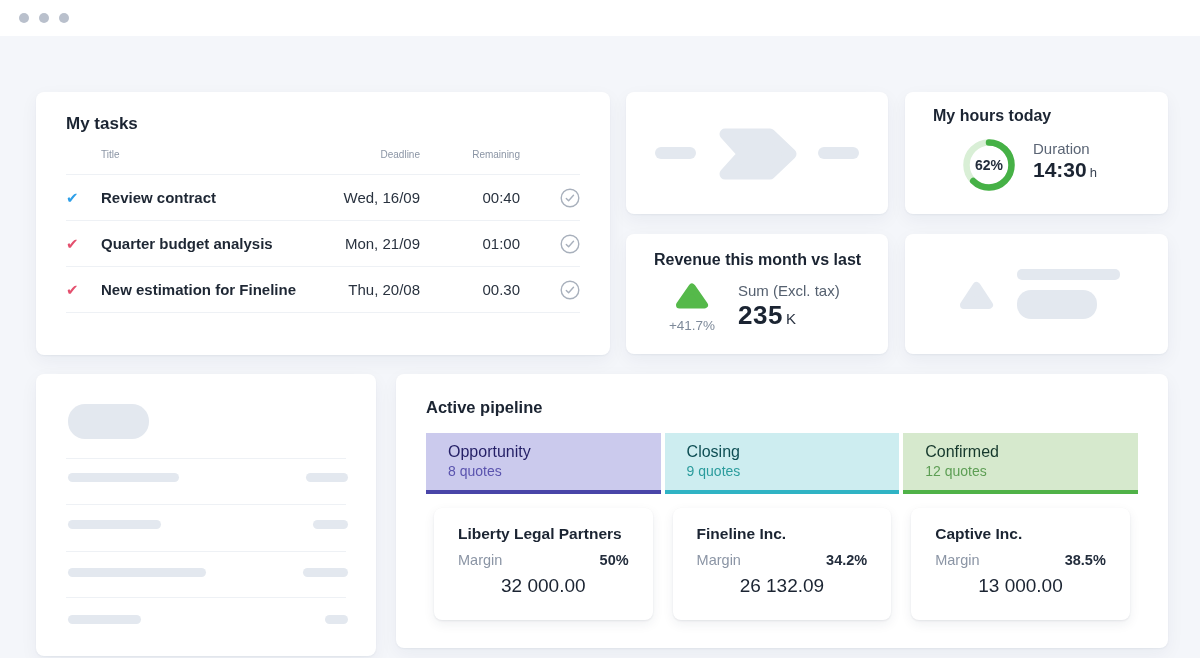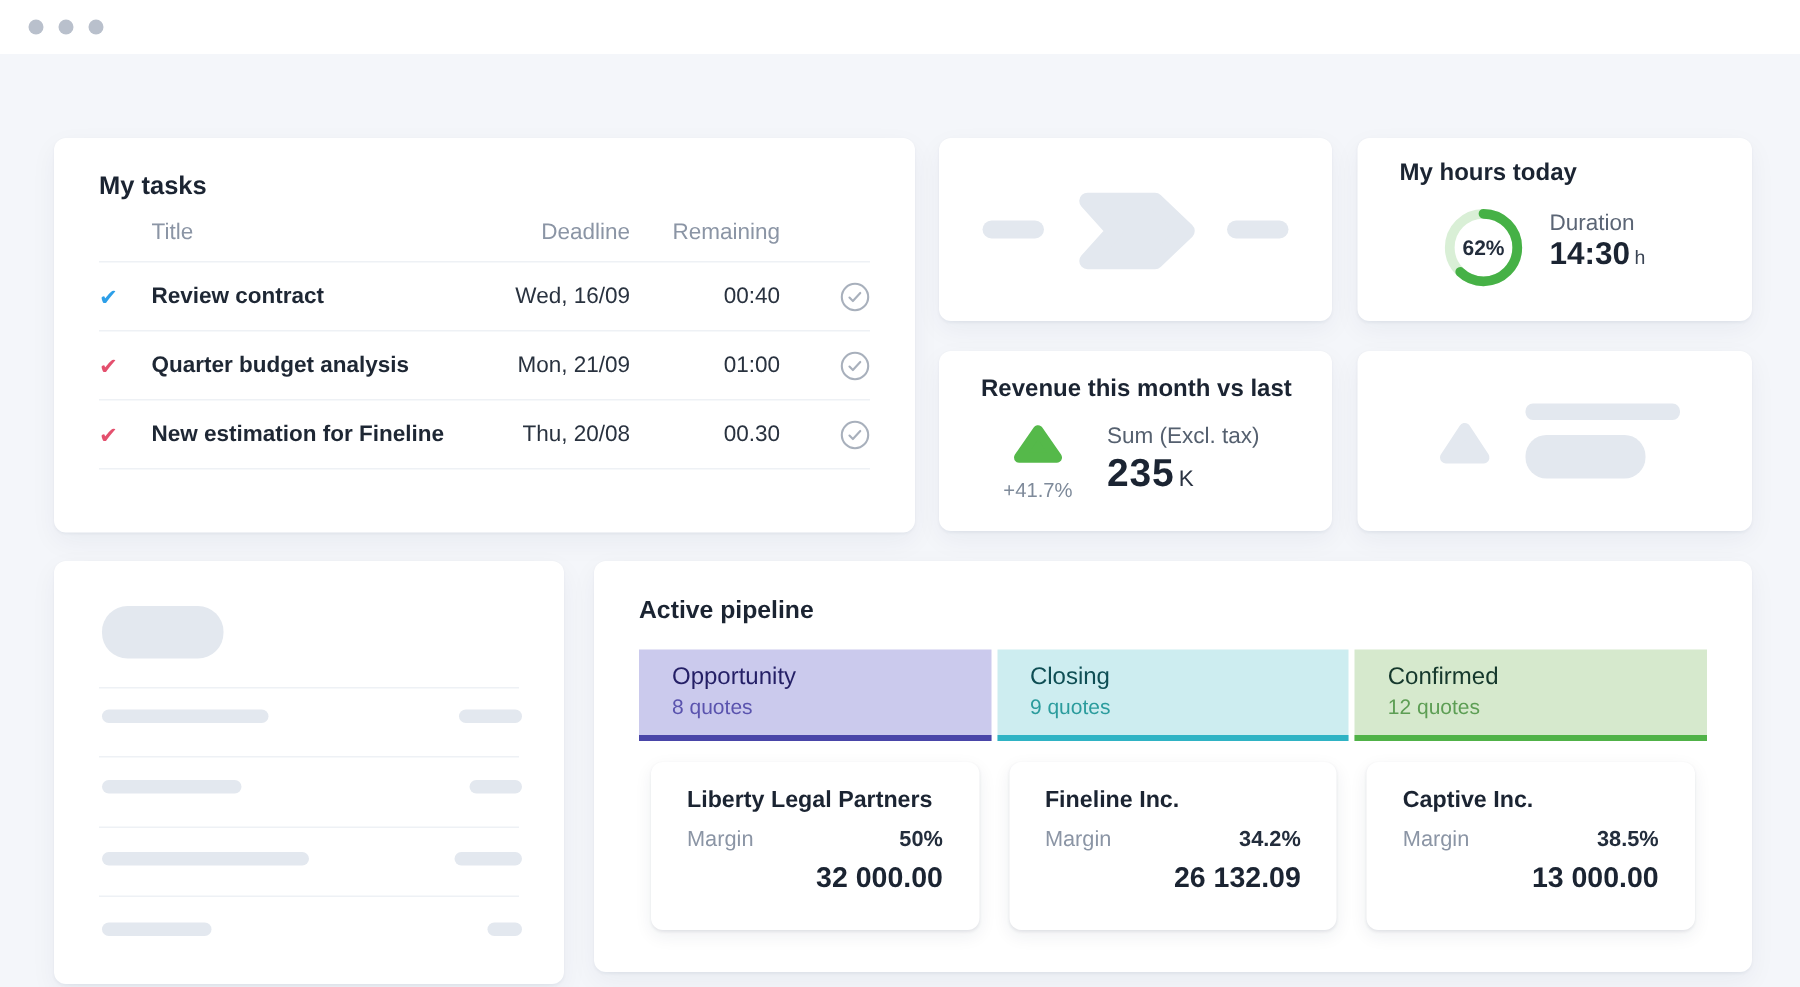--- a/index.html
+++ b/index.html
@@ -22,21 +22,21 @@
   
   .card {
     position:absolute; background:#ffffff; border-radius:8px;
     box-shadow:0 1px 2px rgba(25,39,70,.05), 0 6px 18px rgba(25,39,70,.05);
   }
 
   
   .card-tasks { left:36px; top:92px; width:574px; height:263px; padding:22px 30px 0 30px; }
   .tasks-title { font-size:17px; font-weight:700; color:#1b2432; }
   .trow { display:flex; align-items:center; width:100%; }
-  .thead { height:41px; border-bottom:1px solid #eef1f5; color:#8b95a5; font-size:15px; }
+  .thead { height:41px; border-bottom:1px solid #eef1f5; color:#8b95a5; font-size:10px; }
   .task-row { height:46px; border-bottom:1px solid #eef1f5; font-size:15px; }
   .col-check { width:35px; flex:0 0 35px; font-size:15px; font-weight:700; }
   .col-title { flex:1 1 auto; white-space:nowrap; overflow:hidden; }
   .task-row .col-title { font-weight:700; color:#1e2734; }
   .col-deadline { flex:0 0 110px; text-align:right; color:#29323f; }
   .thead .col-deadline, .thead .col-remaining { color:#8b95a5; }
   .col-remaining { flex:0 0 100px; text-align:right; color:#29323f; }
   .col-action { flex:0 0 60px; display:flex; justify-content:flex-end; }
   .check-circle { width:20px; height:20px; cursor:pointer; }
 
@@ -93,21 +93,21 @@
   .stage-quotes { font-size:14px; margin-top:2px; }
   .quote-card {
     margin:14px 8px 0 8px; height:112px; background:#ffffff; border-radius:8px;
     box-shadow:0 1px 2px rgba(25,39,70,.08), 0 4px 12px rgba(25,39,70,.07);
     padding:17px 24px 0 24px; cursor:pointer;
   }
   .quote-company { font-size:15.5px; font-weight:700; color:#1b2432; white-space:nowrap; }
   .quote-margin-row { display:flex; justify-content:space-between; margin-top:9px; font-size:14.5px; }
   .quote-margin-label { color:#8b95a5; }
   .quote-margin-value { font-weight:700; color:#232d3c; }
-  .quote-amount { text-align:right; margin-top:7px; font-size:19px; font-weight:700; color:#1b2432; }
+  .quote-amount { text-align:center; margin-top:7px; font-size:19px; font-weight:400; color:#1b2432; }
 </style>
 </head>
 <body>
 
 <div class="screen">
 
   <div class="topbar">
     <span class="dot"></span>
     <span class="dot"></span>
     <span class="dot"></span>

